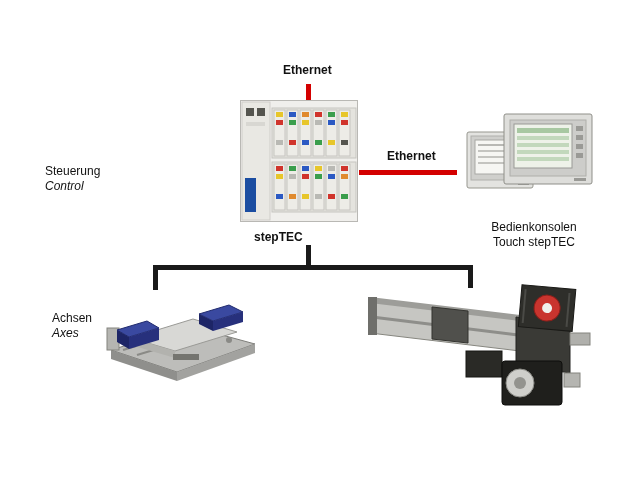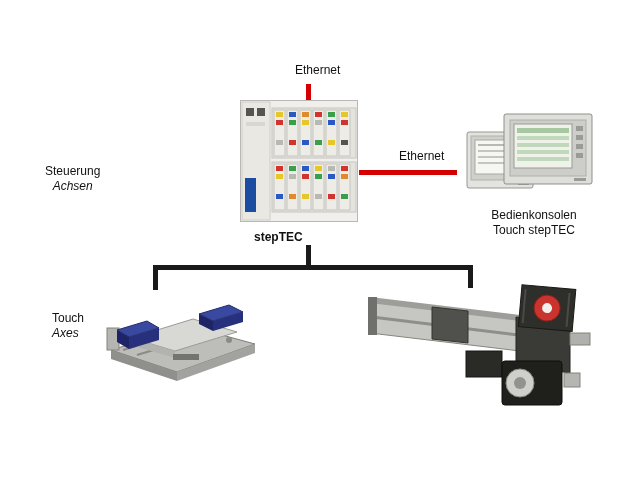--- a/index.html
+++ b/index.html
@@ -15,21 +15,21 @@
     background: #ffffff;
     overflow: hidden;
   }
   .lbl {
     position: absolute;
     font-size: 12px;
     color: #111111;
     line-height: 15px;
     white-space: nowrap;
   }
-  .bold { font-weight: normal; margin-left: 12px; }
+  .bold { font-weight: bold; }
   .italic { font-style: italic; }
   .center { text-align: center; }
   .conn {
     position: absolute;
   }
   .conn.red { background: #d40000; }
   .conn.black { background: #1a1a1a; }
   .device {
     position: absolute;
   }
@@ -170,37 +170,37 @@
         <rect x="51" y="45" width="52" height="4" fill="#c2d8bc"></rect>
         <rect x="110" y="14" width="7" height="5" fill="#9a9a96"></rect>
         <rect x="110" y="23" width="7" height="5" fill="#9a9a96"></rect>
         <rect x="110" y="32" width="7" height="5" fill="#9a9a96"></rect>
         <rect x="110" y="41" width="7" height="5" fill="#9a9a96"></rect>
         <rect x="108" y="66" width="12" height="3" fill="#9a9a96"></rect>
       </g>
     </svg>
   </div>
 
-  <div class="lbl center" style="left:468px; top:208px; width:132px;">
+  <div class="lbl center" style="left:468px; top:220px; width:132px;">
     <div>Bedienkonsolen</div>
     <div>Touch stepTEC</div>
   </div>
 
-  <div class="lbl" style="left:45px; top:164px;text-align:center;">
+  <div class="lbl" style="left:45px; top:164px;">
     <div>Steuerung</div>
-    <div class="italic">Achsen</div>
+    <div class="italic">Control</div>
   </div>
 
   <div class="conn black" style="left:306px; top:245px; width:5px; height:22px;"></div>
   <div class="conn black" style="left:153px; top:265px; width:320px; height:5px;"></div>
   <div class="conn black" style="left:153px; top:265px; width:5px; height:25px;"></div>
   <div class="conn black" style="left:468px; top:265px; width:5px; height:23px;"></div>
 
   <div class="lbl" style="left:52px; top:311px;">
-    <div>Touch</div>
+    <div>Achsen</div>
     <div class="italic">Axes</div>
   </div>
 
   <div class="device" style="left:103px; top:288px;">
     <svg width="160" height="108" viewBox="0 0 160 108">
 
       <polygon points="8,62 86,38 152,56 74,84" fill="#bdbdba" stroke="#7e7e7a"></polygon>
       <polygon points="8,62 74,84 74,93 8,71" fill="#8f8f8c"></polygon>
       <polygon points="74,84 152,56 152,65 74,93" fill="#a2a29f"></polygon>
 

